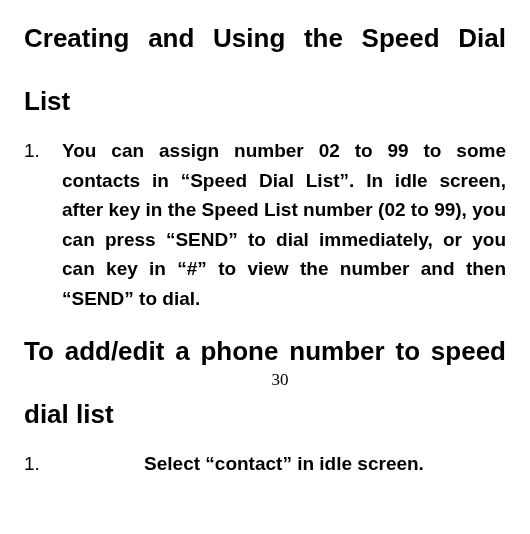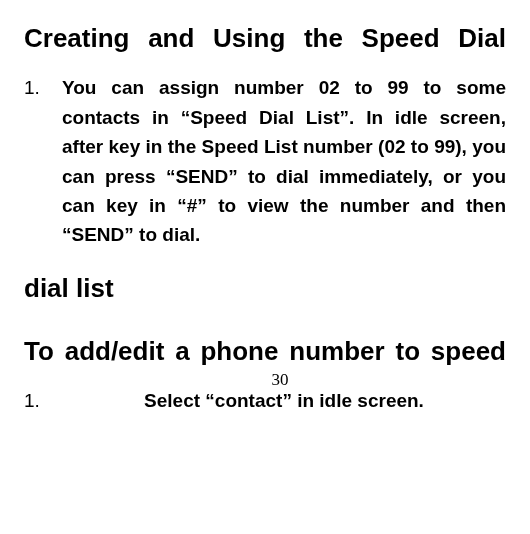--- a/index.html
+++ b/index.html
@@ -60,30 +60,31 @@
     font-family: "Times New Roman", Times, serif;
     font-size: 17px;
   }
 </style>
 </head>
 <body>
 
 <div class="page">
 
   <div class="heading">Creating and Using the Speed Dial</div>
+  <div class="heading heading-last">List</div>
 
   <div class="list">
     <div class="list-item">
       <div class="list-num">1.</div>
       <div class="list-text">You can assign number 02 to 99 to some contacts in “Speed Dial List”. In idle screen, after key in the Speed List number (02 to 99), you can press “SEND” to dial immediately, or you can key in “#” to view the number and then “SEND” to dial.</div>
     </div>
   </div>
 
+  <div class="heading" style="margin-top:4px;">To add/edit a phone number to speed</div>
   <div class="heading heading-last">dial list</div>
-  <div class="heading" style="margin-top:4px;">To add/edit a phone number to speed</div>
 
   <div class="list">
     <div class="list-item">
       <div class="list-num">1.</div>
       <div class="list-text list-text-left">Select “contact” in idle screen.</div>
     </div>
   </div>
 
   <div class="page-num">30</div>
 </div>

